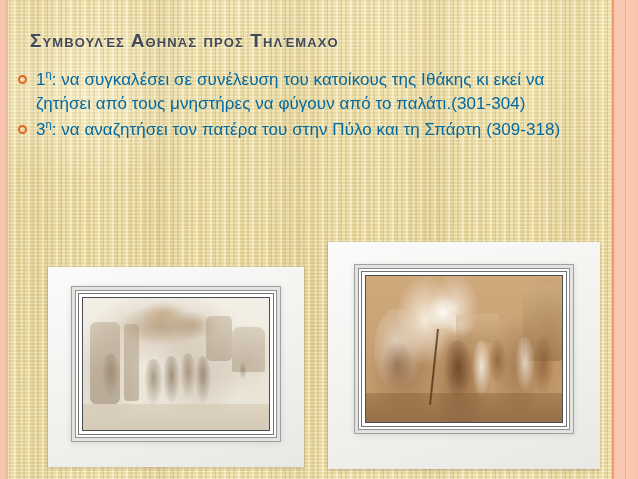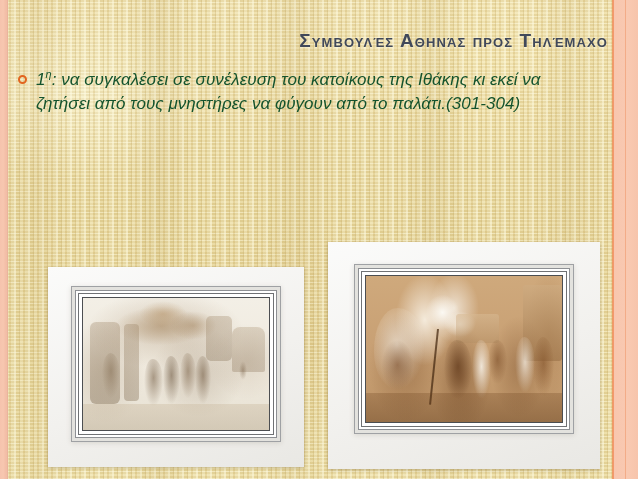--- a/index.html
+++ b/index.html
@@ -110,21 +110,21 @@
   }
   .edge-right-rule.r1 { right: 24px; }
   .edge-right-rule.r2 { right: 12px; width: 1px; background: #ef9a6d; opacity: 0.6; }
 
   
   #title {
     position: absolute;
     left: 30px;
     top: 29px;
     width: 578px;
-    text-align: right;
+    text-align: left;
     color: #41495a;
     font-family: "Liberation Sans", sans-serif;
     font-weight: bold;
     font-size: 19px;
     letter-spacing: 1.1px;
     font-variant: small-caps;
     line-height: 24px;
     text-shadow: 0 1px 0 rgba(255,255,235,0.35);
     white-space: nowrap;
   }
@@ -147,26 +147,25 @@
     width: 9px;
     height: 9px;
     border: 2px solid #e2641f;
     border-radius: 50%;
     margin-top: 7px;
     margin-right: 9px;
     box-sizing: border-box;
   }
   .bullet-text {
     flex: 1 1 auto;
-    color: #14532d;
+    color: #0369a1;
     font-family: "Liberation Sans", sans-serif;
     font-size: 17px;
     line-height: 24px;
     letter-spacing: 0.05px;
-    font-style: italic;
   }
   .bullet-text sup {
     font-size: 11px;
     vertical-align: super;
     line-height: 0;
   }
 
   
   .artwork {
     position: absolute;
@@ -244,20 +243,24 @@
   <div id="title">Συμβουλές Αθηνάς προς Τηλέμαχο</div>
 
   <div id="bullets">
 
     <div class="bullet-row">
       <span class="bullet-marker"></span>
       <span class="bullet-text">1<sup>η</sup>: να συγκαλέσει σε συνέλευση του κατοίκους της Ιθάκης κι εκεί να ζητήσει από τους μνηστήρες να φύγουν από το παλάτι.(301-304)</span>
     </div>
 
 
+    <div class="bullet-row">
+      <span class="bullet-marker"></span>
+      <span class="bullet-text">3<sup>η</sup>: να αναζητήσει τον πατέρα του στην Πύλο και τη Σπάρτη (309-318)</span>
+    </div>
 
   </div>
 
   <div class="artwork" style="left:48px; top:267px; width:256px; height:200px;">
     <div class="art-mat"></div>
     <div class="art-frame" style="left:30px; top:26px; width:196px; height:142px;">
       <div class="art-inner">
         <div class="scene-left">
 
           <div class="brush" style="left:16%; top:6%; width:52%; height:30%; background:radial-gradient(ellipse at 50% 50%, rgba(168,136,96,0.55), rgba(168,136,96,0) 68%);"></div>

